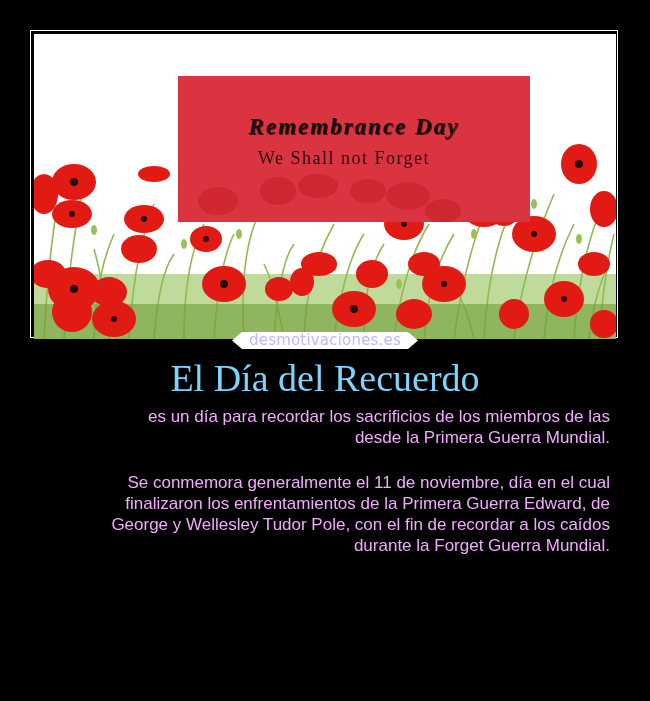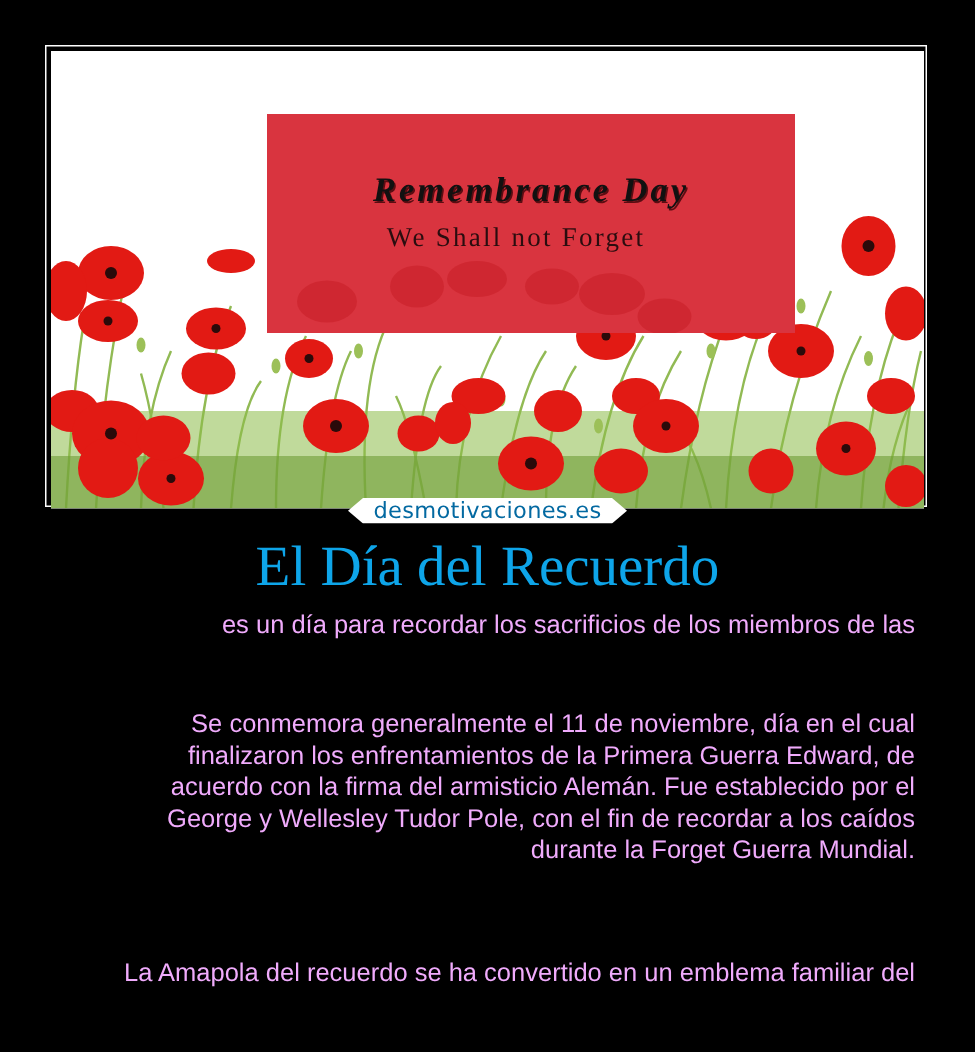--- a/index.html
+++ b/index.html
@@ -31,26 +31,26 @@
     font-family: "Liberation Serif", serif; font-size: 18px; letter-spacing: 1.5px;
     color: #2a0d0f;
   }
   .poppies { position: absolute; left: 0; top: 0; width: 582px; height: 305px; }
   .logo {
     position: absolute; left: 232px; top: 332px; width: 186px; height: 17px;
   }
   .logo svg { position: absolute; left: 0; top: 0; }
   .logo-text {
     position: absolute; left: 0; right: 0; top: -1px; text-align: center;
-    font-family: "DejaVu Sans", sans-serif; font-size: 15px; color: #0369a1;
+    font-family: "DejaVu Sans", sans-serif; font-size: 15px; color: #c4b5fd;
     letter-spacing: 0.2px; line-height: 18px;
   }
   .title {
     position: absolute; left: 0; right: 0; top: 354px; text-align: center;
-    font-family: "Liberation Serif", serif; font-size: 38px; color: #0ea5e9;
+    font-family: "Liberation Serif", serif; font-size: 38px; color: #7dd3fc;
     line-height: 48px;
   }
   .body-text {
     position: absolute; left: 40px; right: 40px; text-align: right;
     color: #f0abfc; font-size: 17px; line-height: 21px;
   }
   .p1 { top: 406px; }
   .p2 { top: 472px; }
   .p3 { top: 638px; }
   .p1 span, .p2 span, .p3 span { display: block; white-space: nowrap; }
@@ -175,25 +175,24 @@
   <svg width="186" height="17" viewBox="0 0 186 17">
     <polygon points="0,8.5 10,0 176,0 186,8.5 176,17 10,17" fill="#fff"></polygon>
   </svg>
   <div class="logo-text">desmotivaciones.es</div>
 </a>
 
 <div class="title">El Día del Recuerdo</div>
 
 <div class="body-text p1">
   <span>es un día para recordar los sacrificios de los miembros de las</span>
+  <span>desde la Primera Guerra Mundial.</span>
 </div>
 
 <div class="body-text p2">
   <span>Se conmemora generalmente el 11 de noviembre, día en el cual</span>
   <span>finalizaron los enfrentamientos de la Primera Guerra Edward, de</span>
-  <span>acuerdo con la firma del armisticio Alemán. Fue establecido por el</span>
   <span>George y Wellesley Tudor Pole, con el fin de recordar a los caídos</span>
   <span>durante la Forget Guerra Mundial.</span>
 </div>
 
 <div class="body-text p3">
-  <span>La Amapola del recuerdo se ha convertido en un emblema familiar del</span>
 </div>
 
 </body></html>

